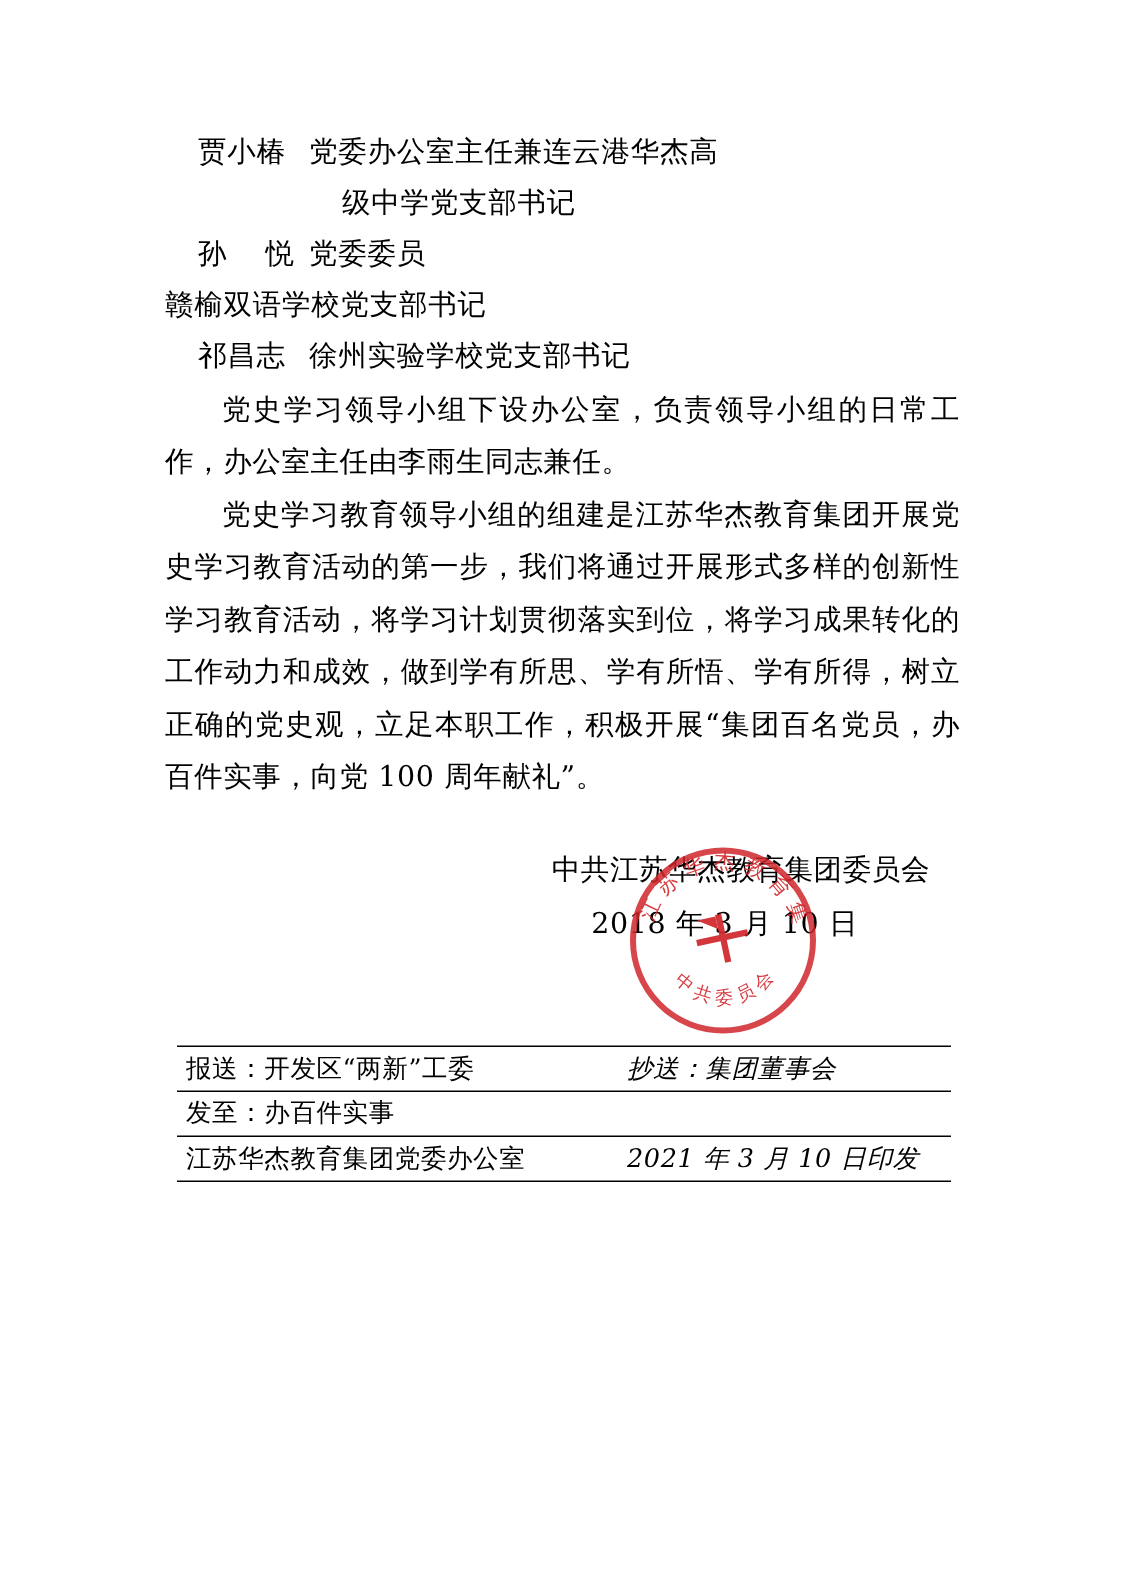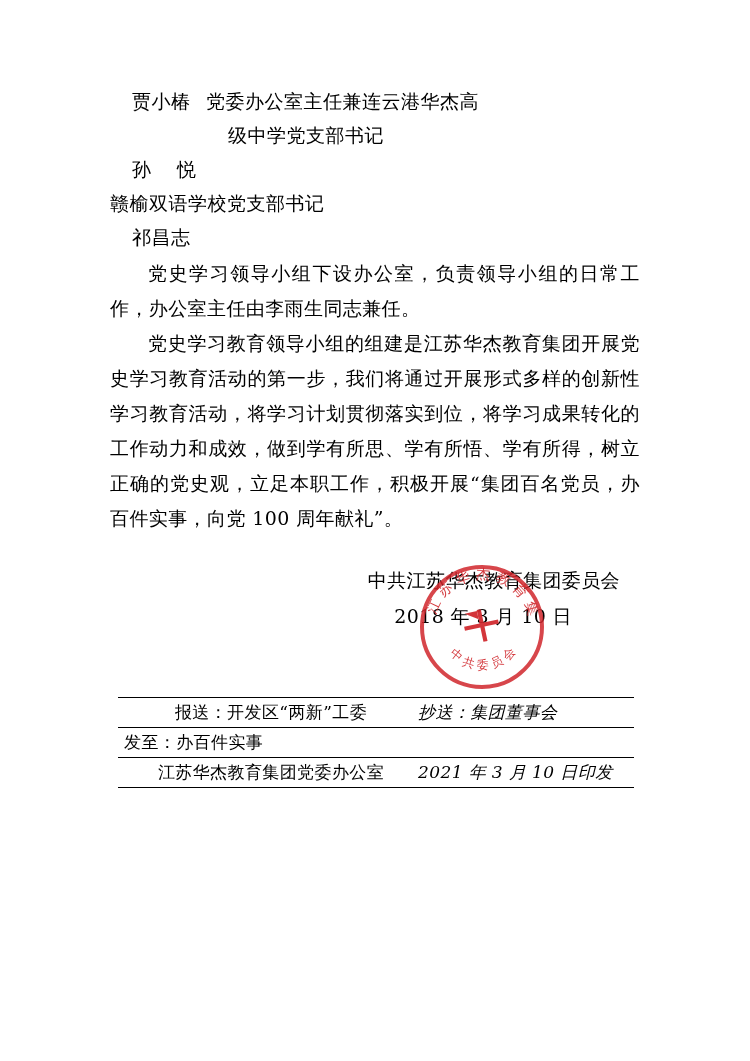--- a/index.html
+++ b/index.html
@@ -107,49 +107,51 @@
     font-size: 17px;
   }
   .f-row {
     display: flex;
     border-bottom: 1px solid #000;
     height: 29px;
     align-items: center;
     letter-spacing: 0.4px;
   }
   .f-row.first { border-top: 1px solid #000; }
-  .f-col-a { width: 300px; padding-left: 6px; box-sizing: border-box; text-align: center; }
+  .f-col-a { width: 300px; padding-left: 6px; box-sizing: border-box; }
   .f-col-b { flex: 1; font-style: italic; }
   .f-row.full { display: block; }
   .f-row.full .f-one { padding-left: 6px; line-height: 29px; }
   .f-row.last .f-col-a { width: 300px; }
 </style>
 </head>
 <body>
 
 <div class="page">
   <div class="content">
 
     <div class="roster">
       <div class="roster-row">
         <span class="nm">贾小椿</span>
         <span class="rl">党委办公室主任兼连云港华杰高</span>
       </div>
       <div class="roster-cont">级中学党支部书记</div>
 
       <div class="roster-row">
         <span class="nm wide-space">孙 悦</span>
+        <span class="rl">党委委员</span>
       </div>
 
       <div class="roster-row">
         <span class="rl">赣榆双语学校党支部书记</span>
       </div>
 
       <div class="roster-row">
         <span class="nm">祁昌志</span>
+        <span class="rl">徐州实验学校党支部书记</span>
       </div>
     </div>
 
     <p class="body-par">党史学习领导小组下设办公室，负责领导小组的日常工作，办公室主任由李雨生同志兼任。</p>
     <p class="body-par">党史学习教育领导小组的组建是江苏华杰教育集团开展党史学习教育活动的第一步，我们将通过开展形式多样的创新性学习教育活动，将学习计划贯彻落实到位，将学习成果转化的工作动力和成效，做到学有所思、学有所悟、学有所得，树立正确的党史观，立足本职工作，积极开展“集团百名党员，办百件实事，向党 100 周年献礼”。</p>
 
     <div class="sign-block">
       <div class="sign-line">中共江苏华杰教育集团委员会</div>
       <div class="sign-date">2018 年 3 月 10 日</div>
     </div>

